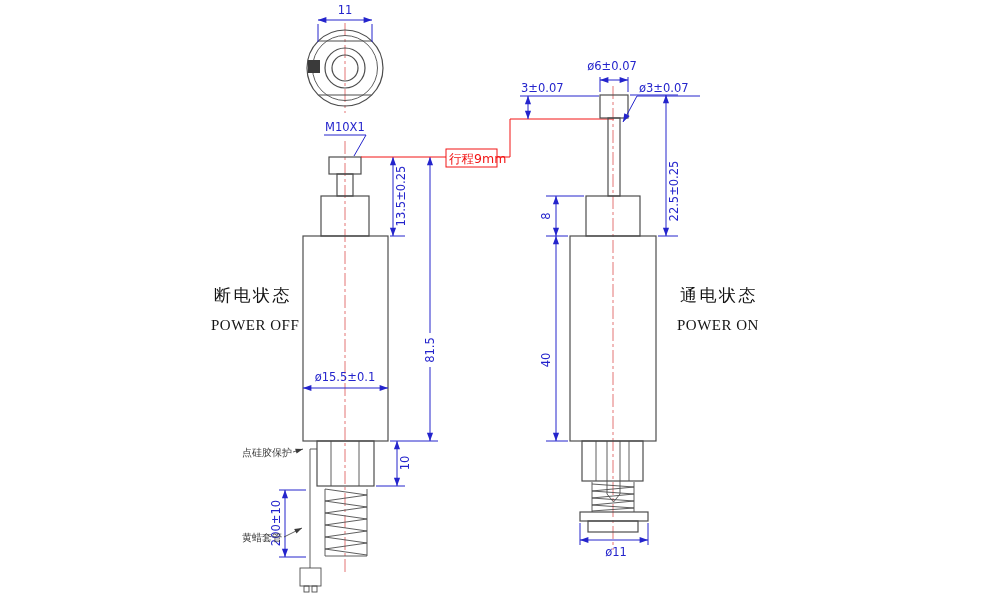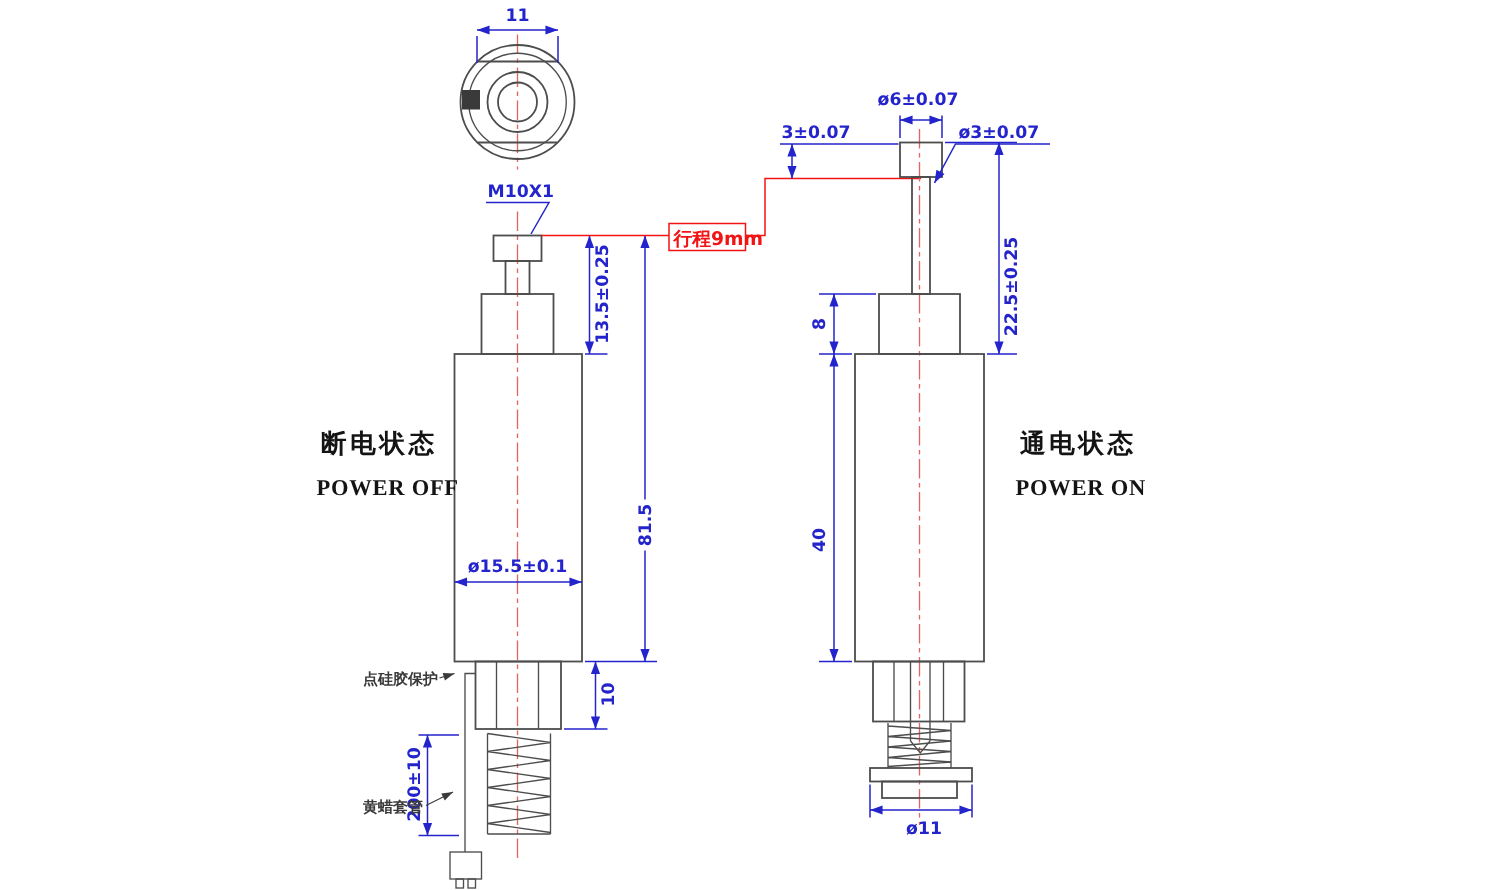--- a/index.html
+++ b/index.html
@@ -1,16 +1,16 @@
 <!DOCTYPE html>
 <html><head>
 <meta charset="utf-8">
 <style>
   html,body{margin:0;padding:0;background:#ffffff;}
-  .stage{position:relative;width:1000px;height:593px;background:#ffffff;overflow:hidden;font-family:"DejaVu Sans",sans-serif;font-weight:bold;}
+  .stage{position:relative;width:1000px;height:593px;background:#ffffff;overflow:hidden;font-family:"DejaVu Sans",sans-serif;}
   .outline{stroke:#4d4d4d;stroke-width:1.2;fill:none;stroke-linejoin:miter;}
   .thin{stroke:#4d4d4d;stroke-width:0.9;fill:none;}
   .dim{stroke:#2424cc;stroke-width:1;fill:none;}
   .dim-t{fill:#2424cc;font-size:11.5px;font-family:"DejaVu Sans",sans-serif;}
   .cl{stroke:#e06565;stroke-width:0.9;fill:none;stroke-dasharray:13 3 3 3;}
   .red-l{stroke:#f21414;stroke-width:1;fill:none;}
   .red-t{fill:#f21414;font-size:12.5px;font-family:"DejaVu Sans",sans-serif;}
   .note-t{fill:#3a3a3a;font-size:10px;font-family:"DejaVu Sans",sans-serif;}
   .note-l{stroke:#3a3a3a;stroke-width:0.8;fill:none;}
   .state-cn{fill:#141414;font-size:17px;letter-spacing:2.5px;font-family:"Liberation Serif",serif;}

